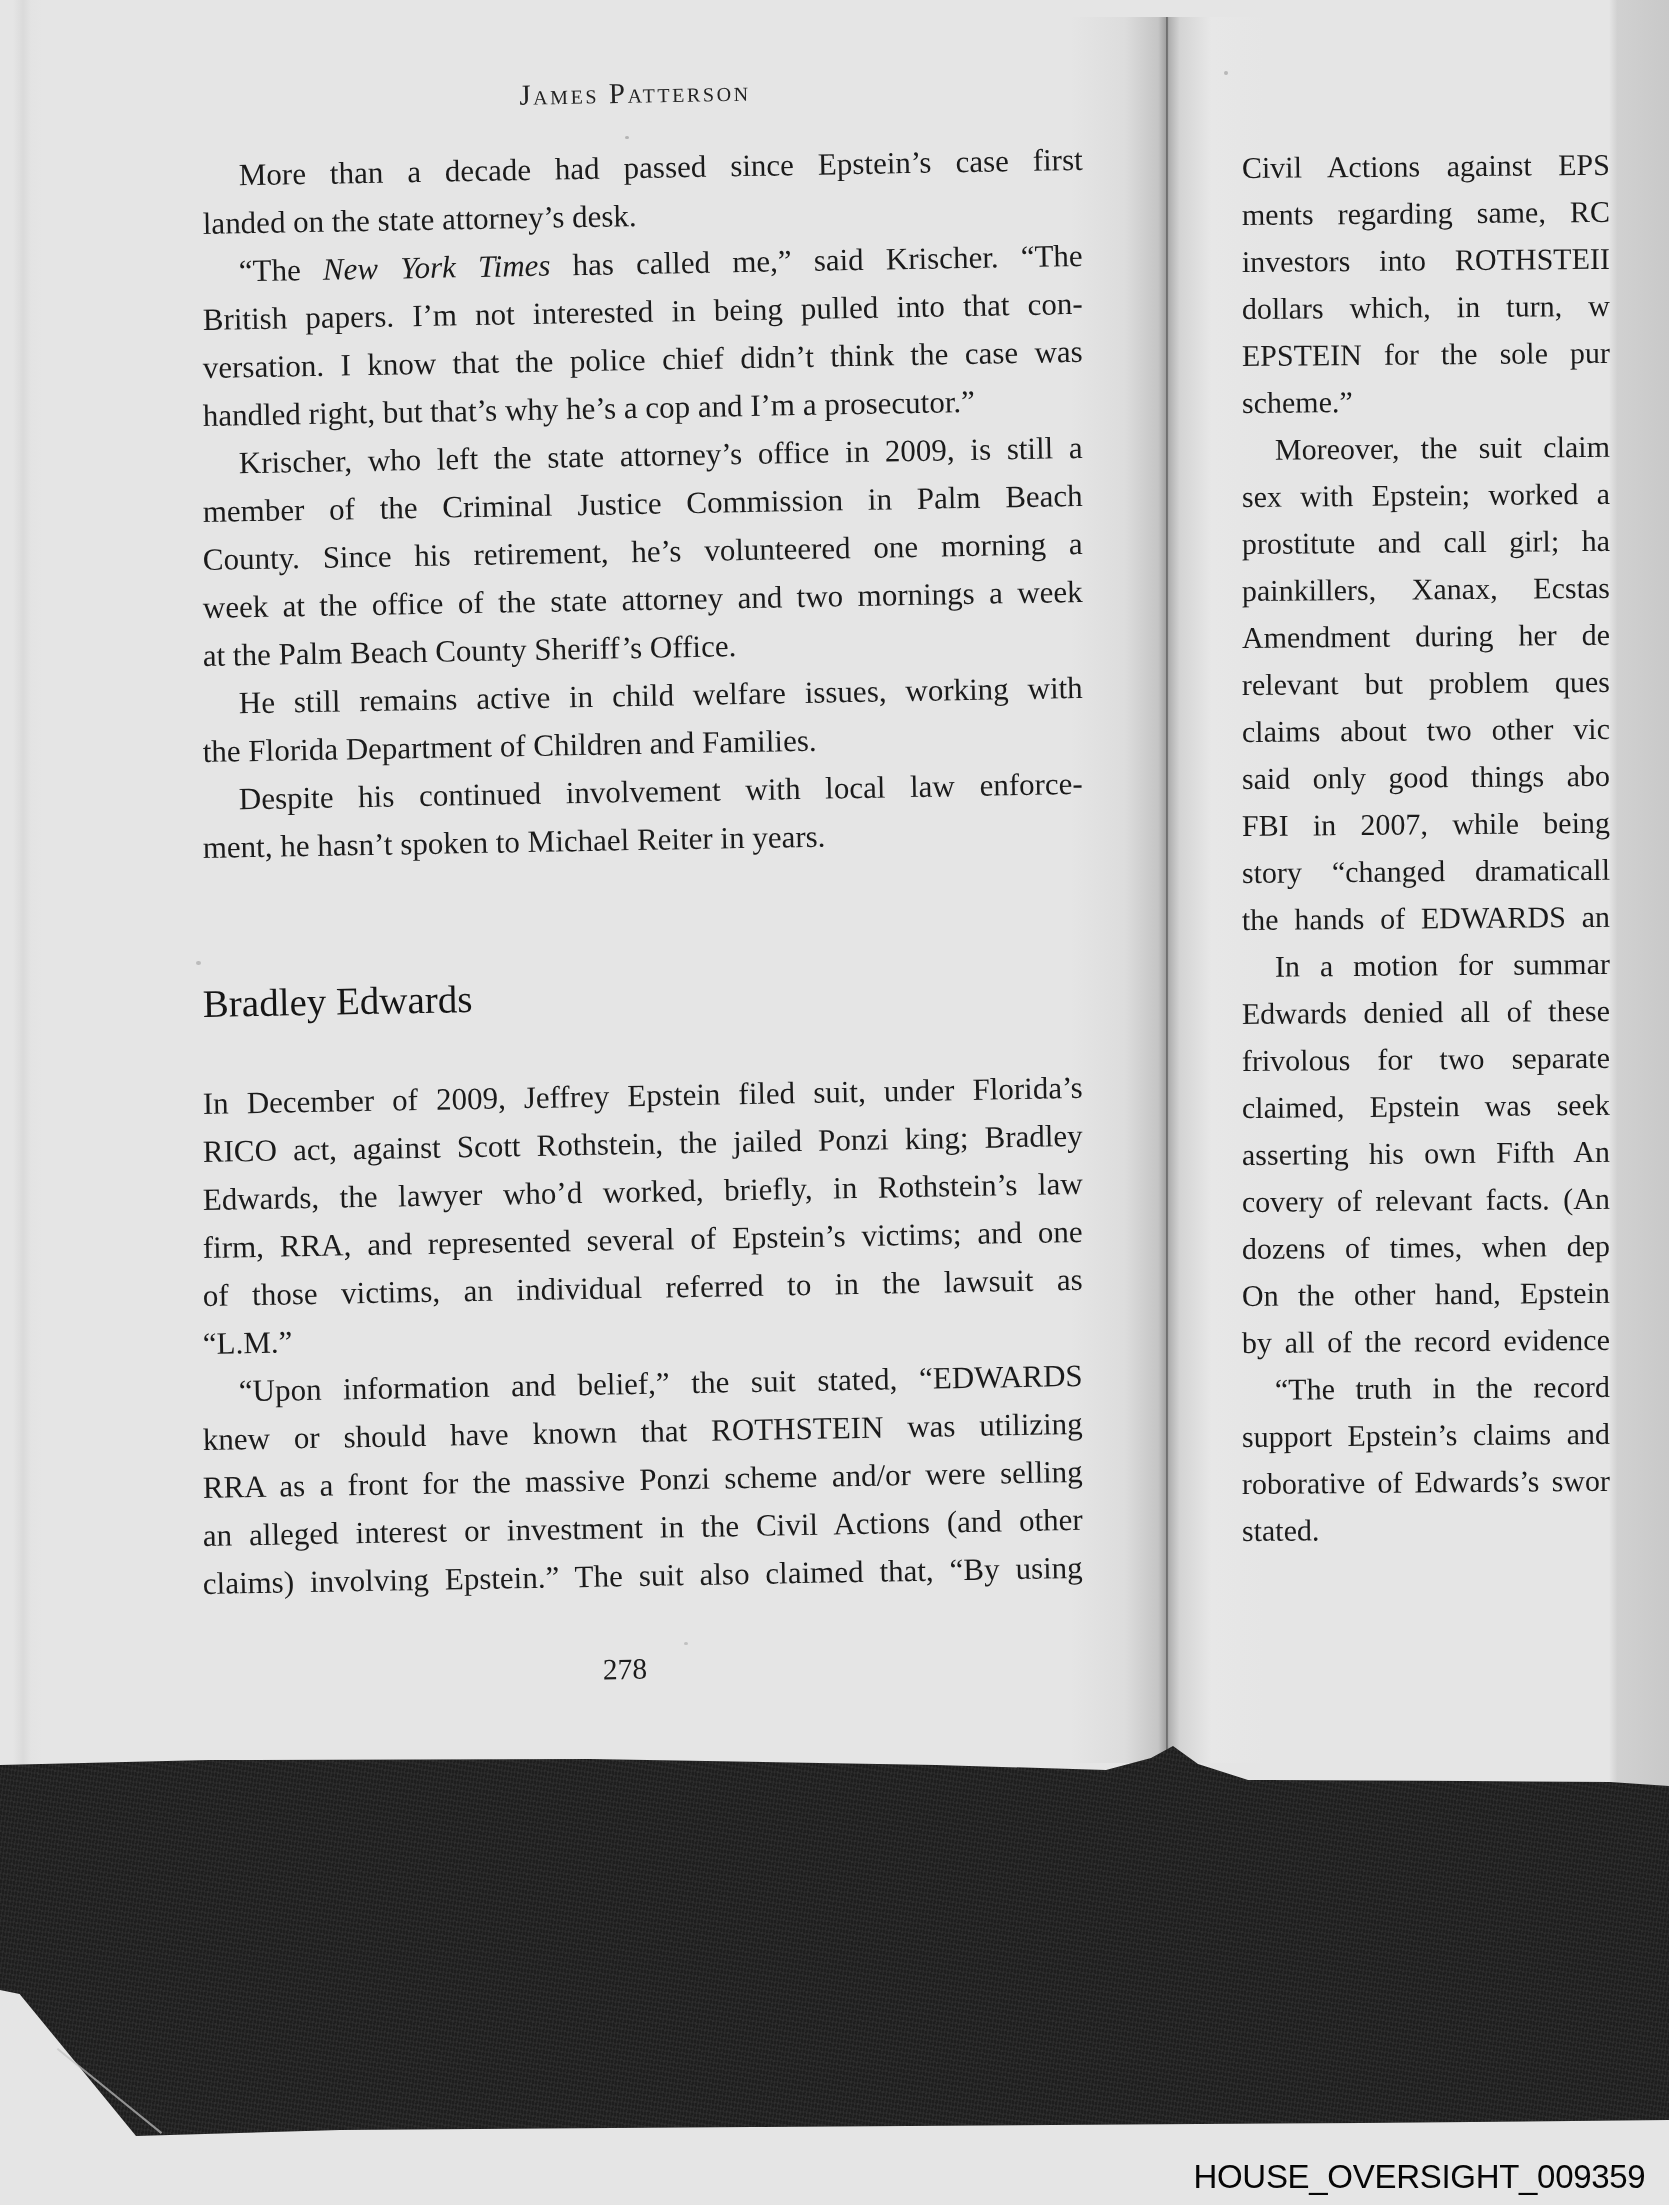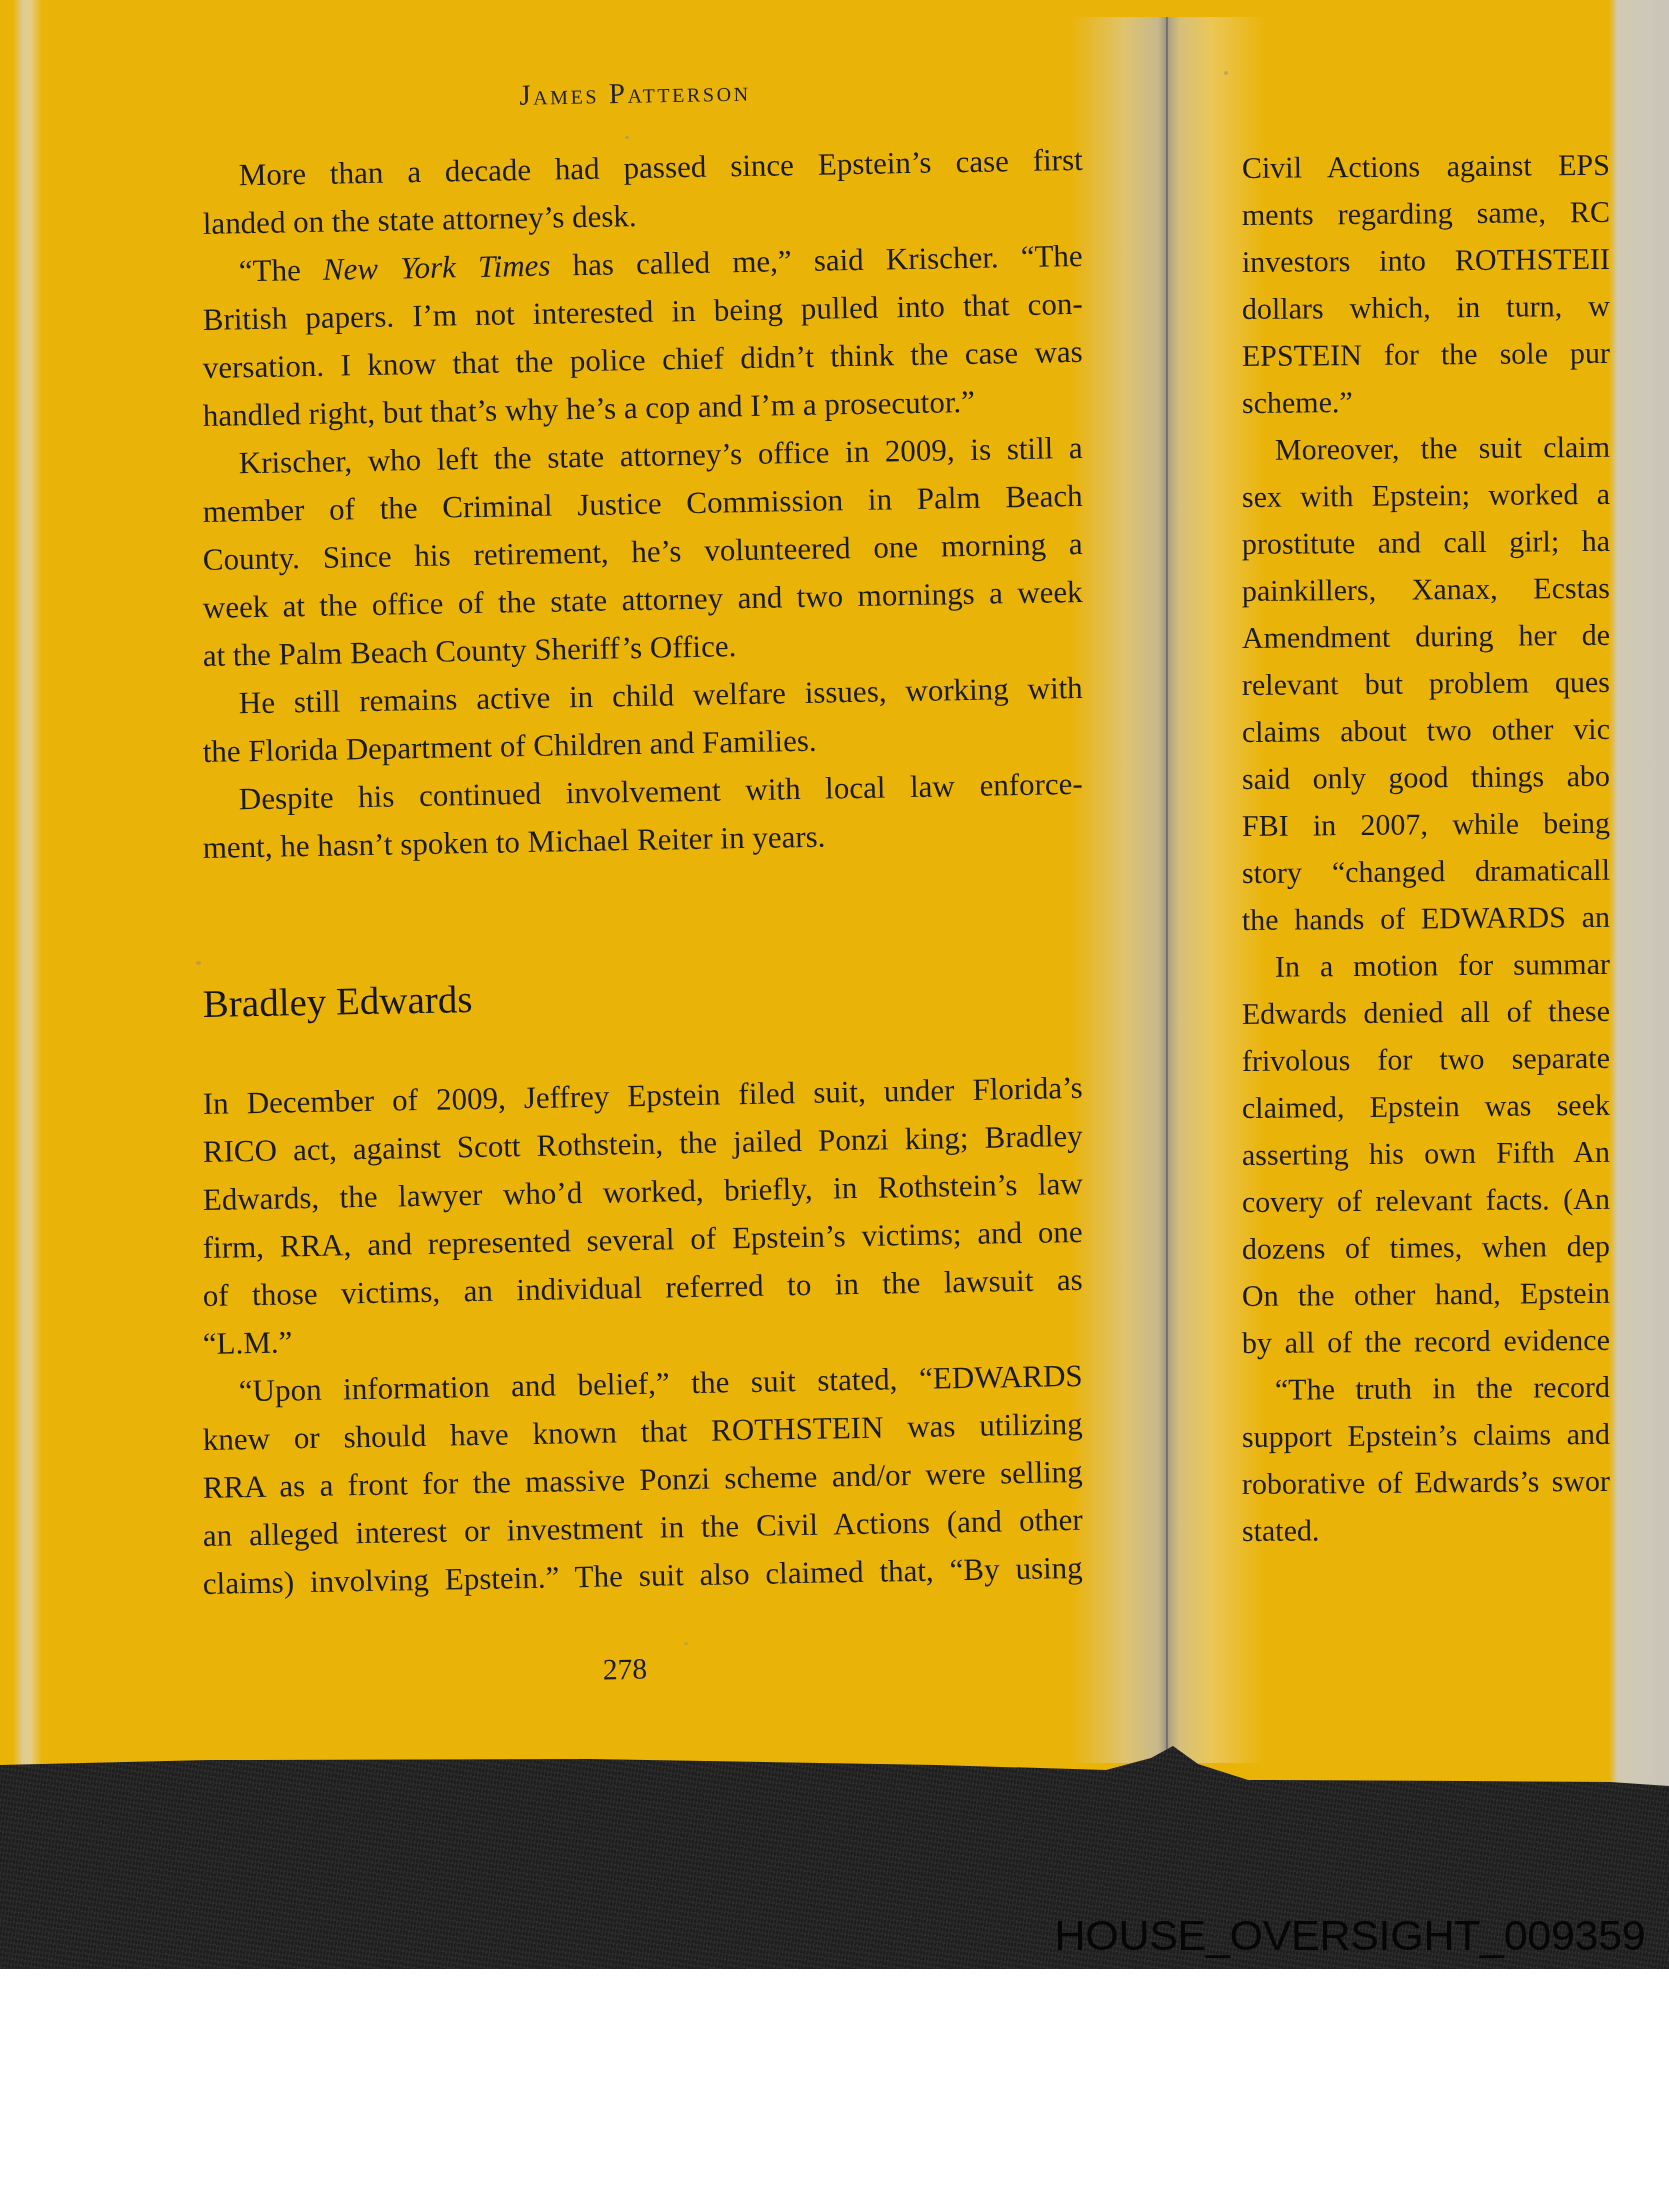--- a/index.html
+++ b/index.html
@@ -1,18 +1,18 @@
 <!DOCTYPE html>
 <html style="--ink: #1b1b1b; --band: #1e1e1e;font-size:10.5px"><head>
 <meta charset="utf-8">
 <style>
   html,body{margin:0;padding:0;background:#ffffff;}
   .scan{
-    position:relative; width:1669px; height:1969px; overflow:hidden;
-    background:#eab308;
+    position:relative; width:1669px; height:2205px; overflow:hidden;
+    background:#e5e5e5;
     font-family:"Liberation Serif","DejaVu Serif",serif;
     color:var(--ink,#1b1b1b);
   }
   
   .left-edge{
     position:absolute; left:13px; top:0; width:29px; height:1766px;
     background:linear-gradient(90deg, rgba(255,255,255,0) 0%, rgba(214,214,214,.7) 35%, rgba(226,226,226,.55) 62%, rgba(255,255,255,0) 100%);
   }
   
   .spine{
@@ -86,21 +86,21 @@
   .rln{
     width:368px; line-height:47px; font-size:30px;
     text-align:justify; text-align-last:justify;
     transform:rotate(-0.5deg); transform-origin:0 70%;
   }
   .rln.ind{text-indent:33px;}
   .rln.end{text-align-last:left;}
   .watermark{
     position:absolute; right:23.6px; bottom:9.2px;
     font-family:"Liberation Sans","DejaVu Sans",sans-serif;
-    font-size:43px; letter-spacing:-0.3px; color:#060606;
+    font-size:33px; letter-spacing:-0.3px; color:#060606;
   }
 </style>
 </head>
 <body>
 
 <div class="scan">
   <div class="left-edge"></div>
   <div class="spine"></div>
   <div class="right-edge"></div>
   <div class="dark-band"></div>

